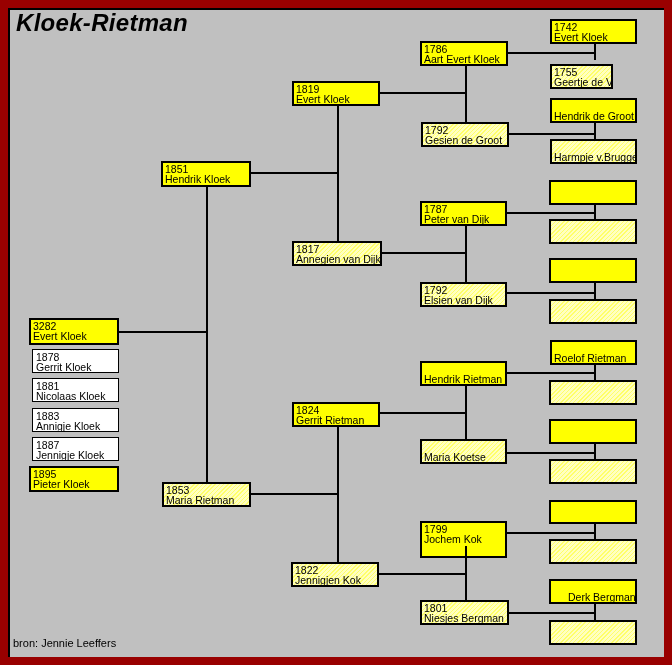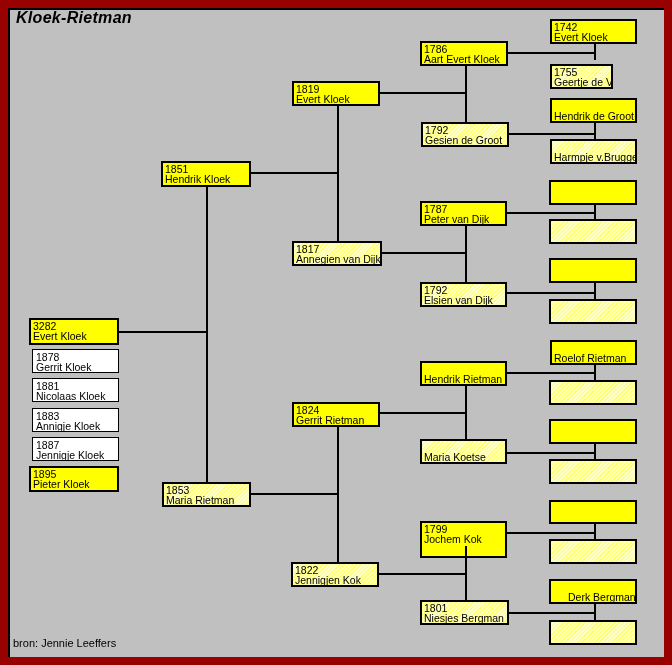--- a/index.html
+++ b/index.html
@@ -24,21 +24,21 @@
     position:absolute;
     left:8px;top:8px;
     width:656px;height:649px;
     background:var(--bg);
     border-top:2px solid #000;
     border-left:2px solid #000;
   }
   .title{
     position:absolute;
     left:16px;top:9px;
-    font-size:16px;
+    font-size:24px;
     font-weight:bold;
     font-style:italic;
     letter-spacing:.3px;
     white-space:nowrap;
   }
   .credit{
     position:absolute;
     left:13px;top:637px;
     font-size:11px;
     white-space:nowrap;

